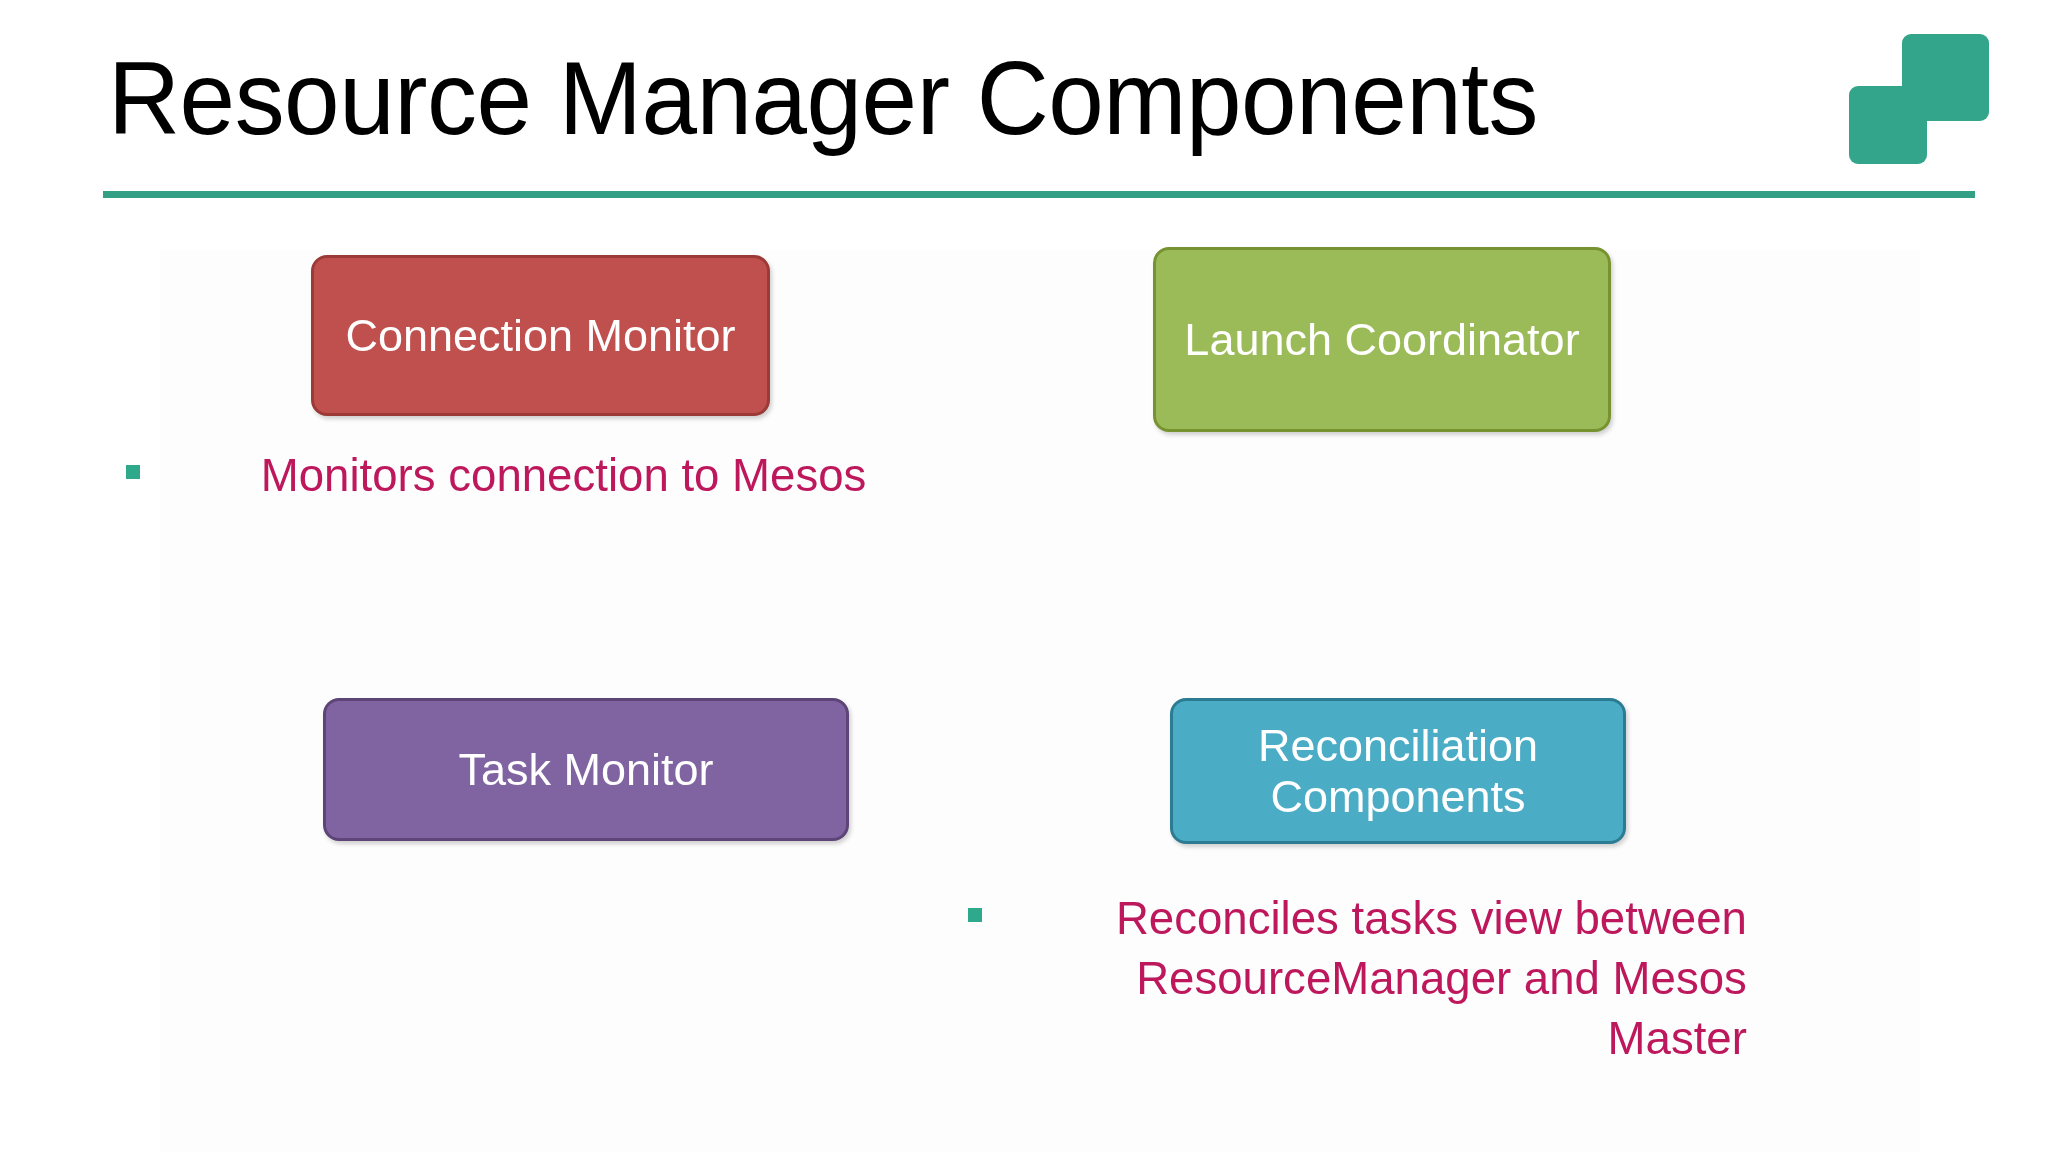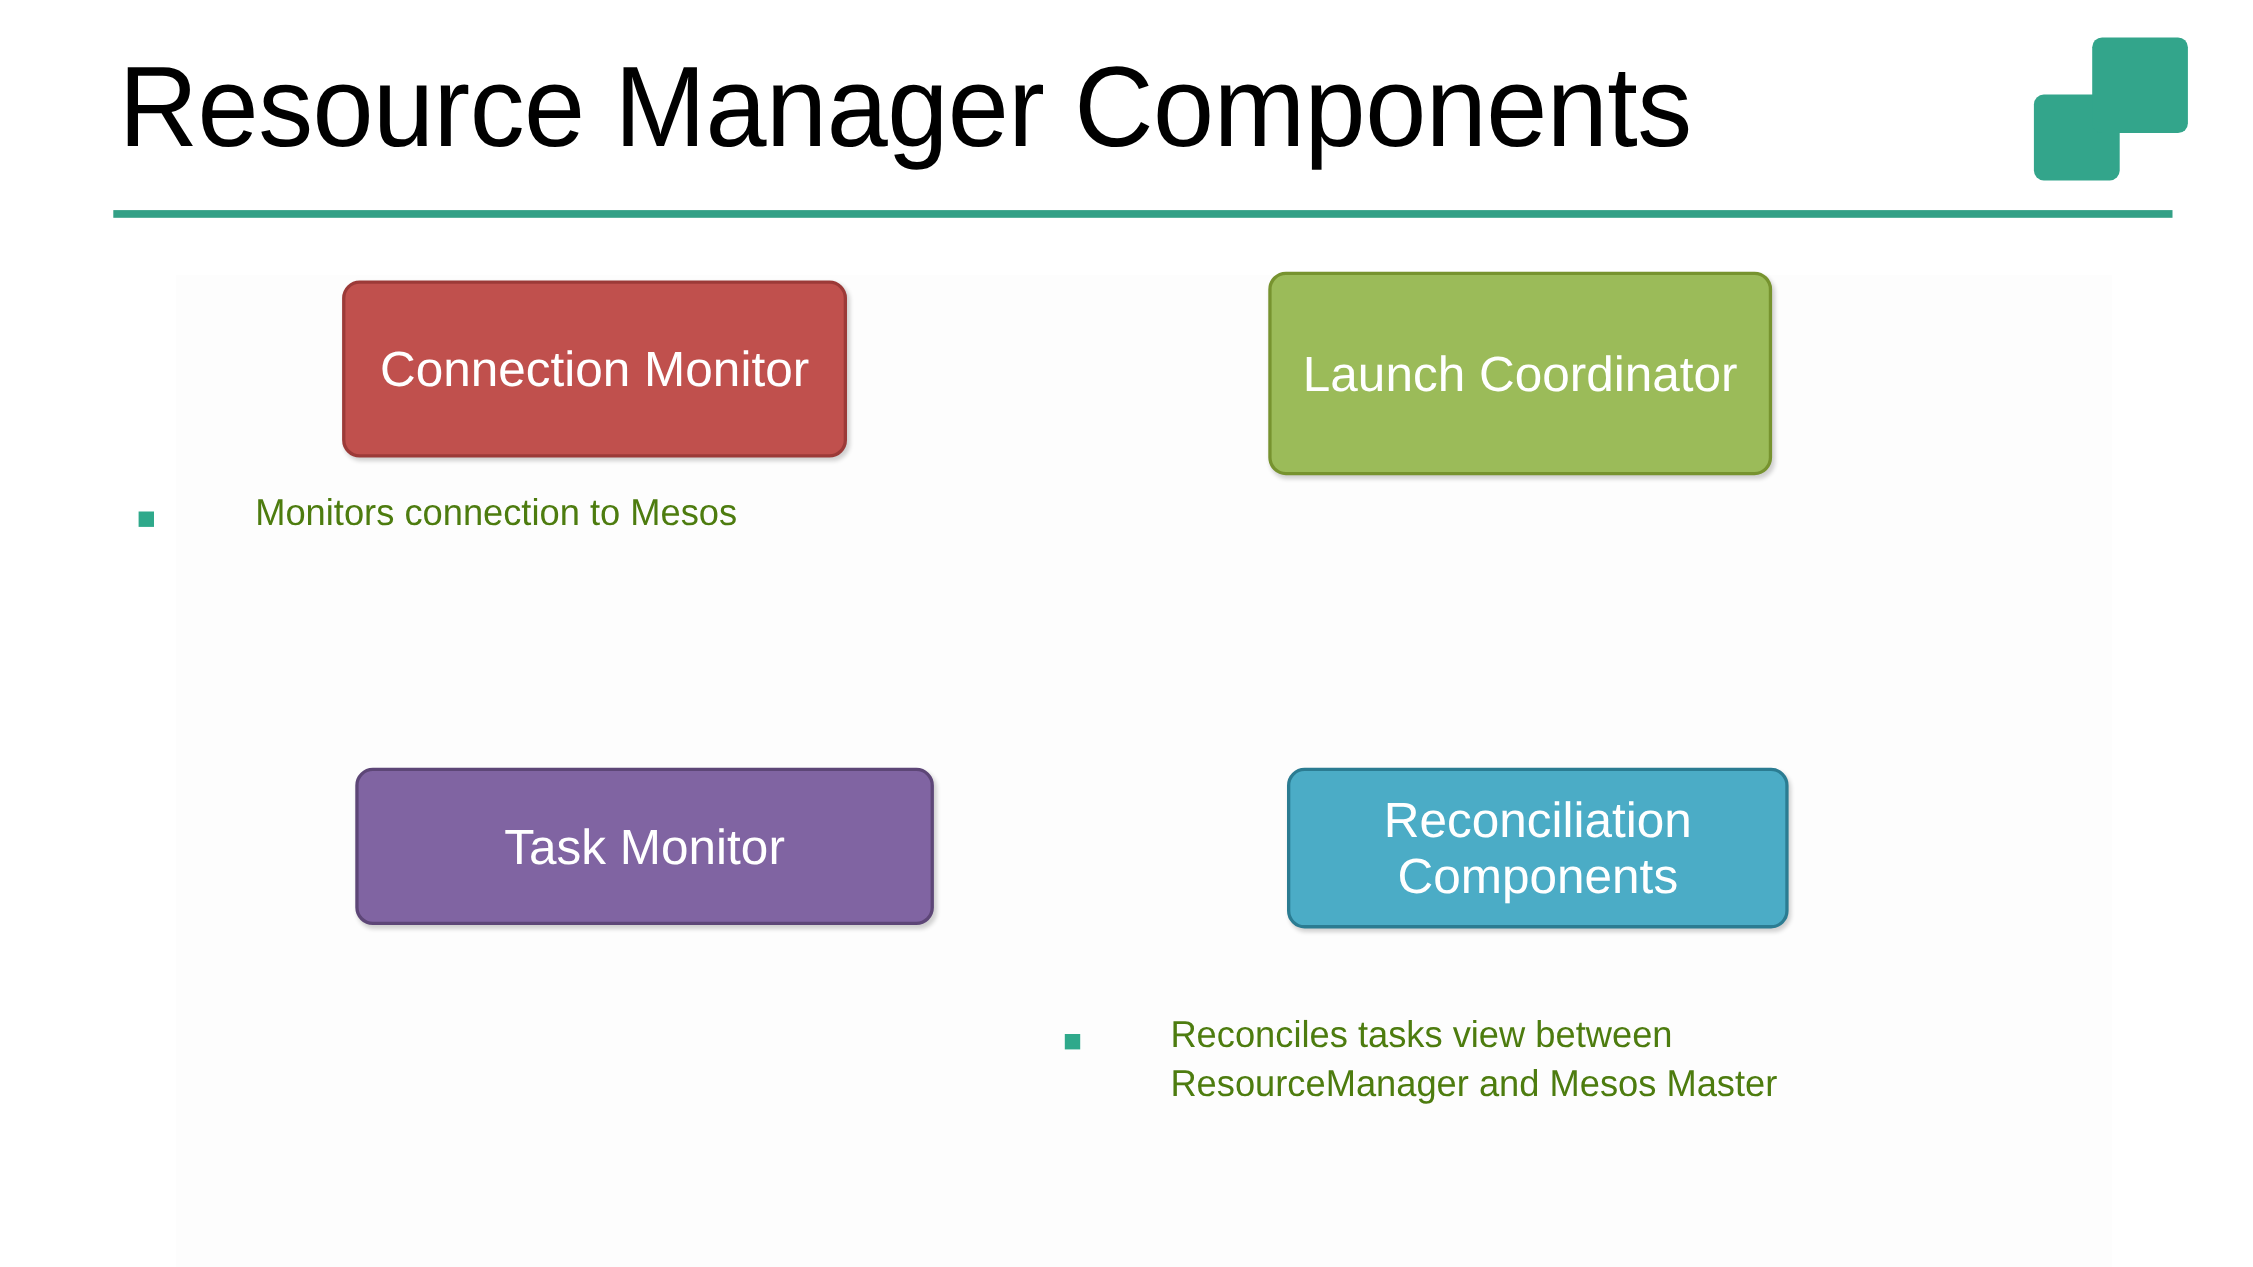--- a/index.html
+++ b/index.html
@@ -110,23 +110,24 @@
   }
   .box-reconciliation-coordinator {
     left: 1170px; top: 698px;  width: 456px;  height: 146px;
     background: #4BACC6;  border-color: #2B7C92;
     line-height: 1.14;
   }
 
   
   .bullets {
     position: absolute;
-    font-size: 34px;
+    font-size: 47px;
     line-height: 1.28;
-    color: #4d7c0f;
+    color: #be185d;
+    text-align: right;
   }
   .bullet-row {
     display: flex;
     align-items: flex-start;
     margin-bottom: 4px;
   }
   .bullet-marker {
     flex: 0 0 auto;
     width: 14px;
     height: 14px;
@@ -151,21 +152,21 @@
   .bullets-launch-coordinator .bullet-text { margin-left: 82px; }
   .bullets-launch-coordinator .bullet-row { margin-bottom: 12px; }
 
   .bullets-task-monitor {
     left: 137px; top: 880px; width: 800px;
   }
   .bullets-task-monitor .bullet-text { margin-left: 82px; }
   .bullets-task-monitor .bullet-row { margin-bottom: 26px; }
 
   .bullets-reconciliation-coordinator {
-    left: 968px; top: 920px; width: 800px;
+    left: 968px; top: 888px; width: 800px;
   }
   .bullets-reconciliation-coordinator .bullet-text { margin-left: 82px; }
 </style>
 </head>
 <body>
 
 <div class="slide">
 
   <div class="bg-wash"></div>
 

